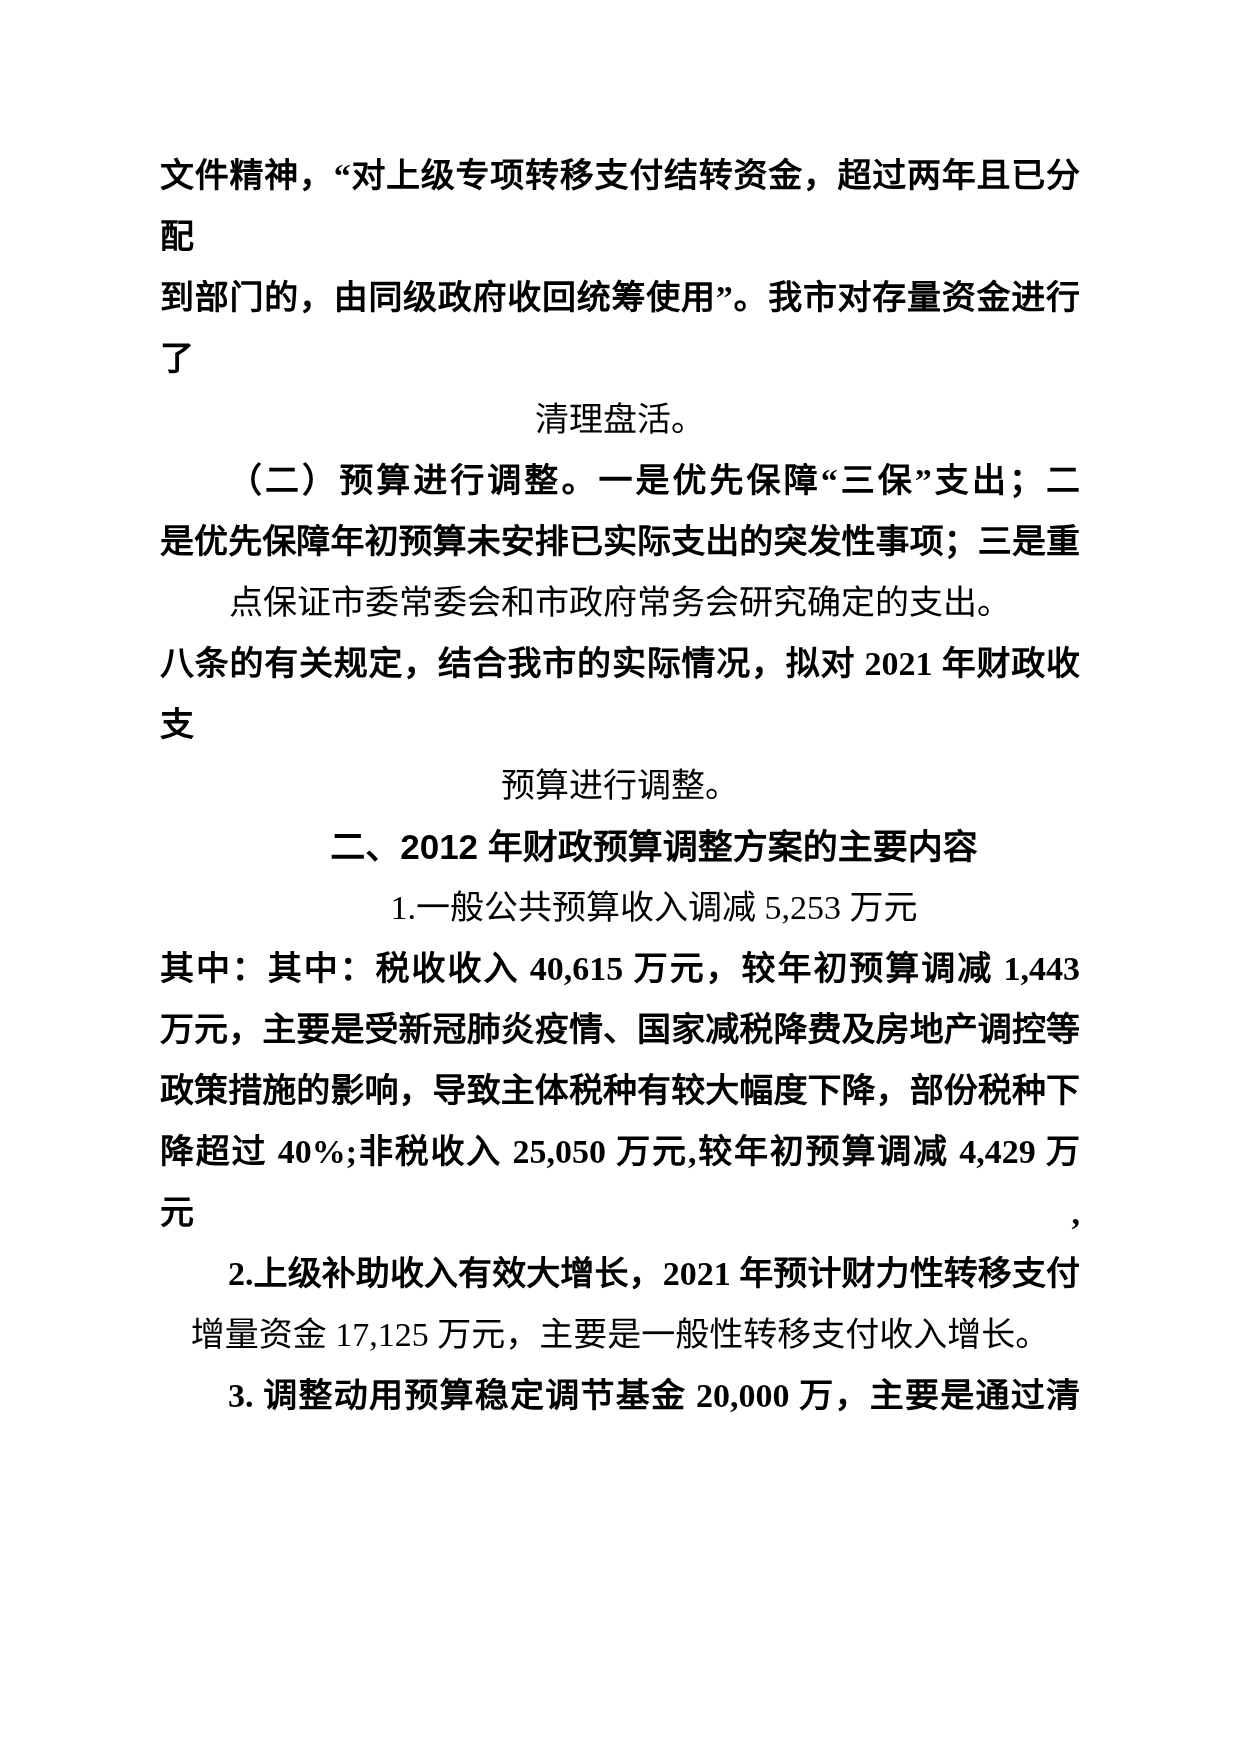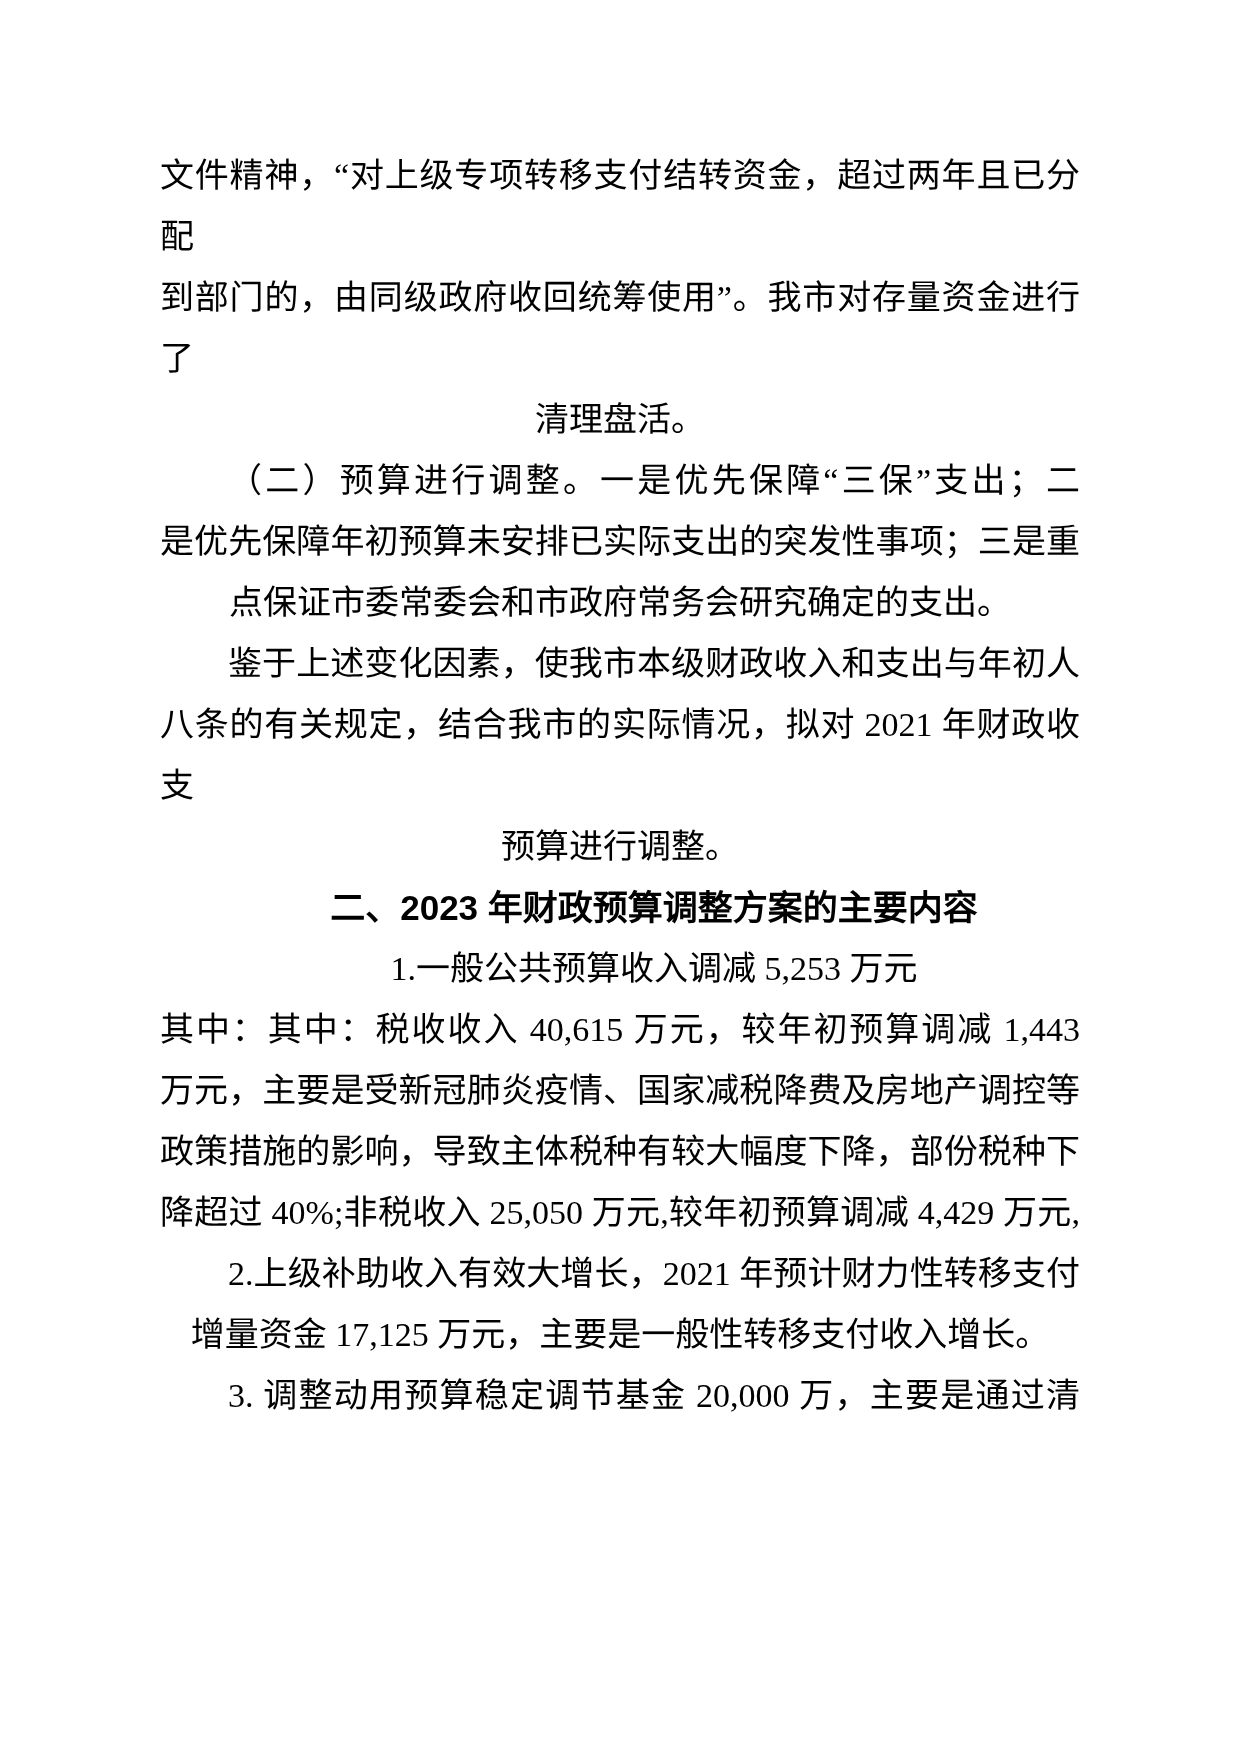--- a/index.html
+++ b/index.html
@@ -26,42 +26,42 @@
     line-height: 61px;
     color: #000000;
     text-align: center;
   }
   .line.indent {
     text-indent: 68px;
   }
   .line.justify {
     text-align: justify;
     text-align-last: justify;
+    font-weight: bold;
   }
   .line.heading {
     font-family: "Liberation Sans", "DejaVu Sans", sans-serif;
     font-weight: 700;
     font-size: 35px;
   }
 </style>
 </head>
 <body>
 
 <div class="page">
   <div class="text-block">
       <div class="line justify">文件精神，“对上级专项转移支付结转资金，超过两年且已分配</div>
       <div class="line justify">到部门的，由同级政府收回统筹使用”。我市对存量资金进行了</div>
       <div class="line">清理盘活。</div>
       <div class="line justify indent">（二）预算进行调整。一是优先保障“三保”支出；二</div>
       <div class="line justify">是优先保障年初预算未安排已实际支出的突发性事项；三是重</div>
       <div class="line">点保证市委常委会和市政府常务会研究确定的支出。</div>
-      <div class="line justify indent">鉴于上述变化因素，使我市本级财政收入和支出与年初人</div>
       <div class="line justify">八条的有关规定，结合我市的实际情况，拟对 2021 年财政收支</div>
       <div class="line">预算进行调整。</div>
-      <div class="line heading indent">二、2023 年财政预算调整方案的主要内容</div>
+      <div class="line heading indent">二、2012 年财政预算调整方案的主要内容</div>
       <div class="line indent">1.一般公共预算收入调减 5,253 万元</div>
       <div class="line justify">其中：其中：税收收入 40,615 万元，较年初预算调减 1,443</div>
       <div class="line justify">万元，主要是受新冠肺炎疫情、国家减税降费及房地产调控等</div>
       <div class="line justify">政策措施的影响，导致主体税种有较大幅度下降，部份税种下</div>
       <div class="line justify">降超过 40%;非税收入 25,050 万元,较年初预算调减 4,429 万元,</div>
       <div class="line justify indent">2.上级补助收入有效大增长，2021 年预计财力性转移支付</div>
       <div class="line">增量资金 17,125 万元，主要是一般性转移支付收入增长。</div>
       <div class="line justify indent">3. 调整动用预算稳定调节基金 20,000 万，主要是通过清</div>
     </div>
 </div>

